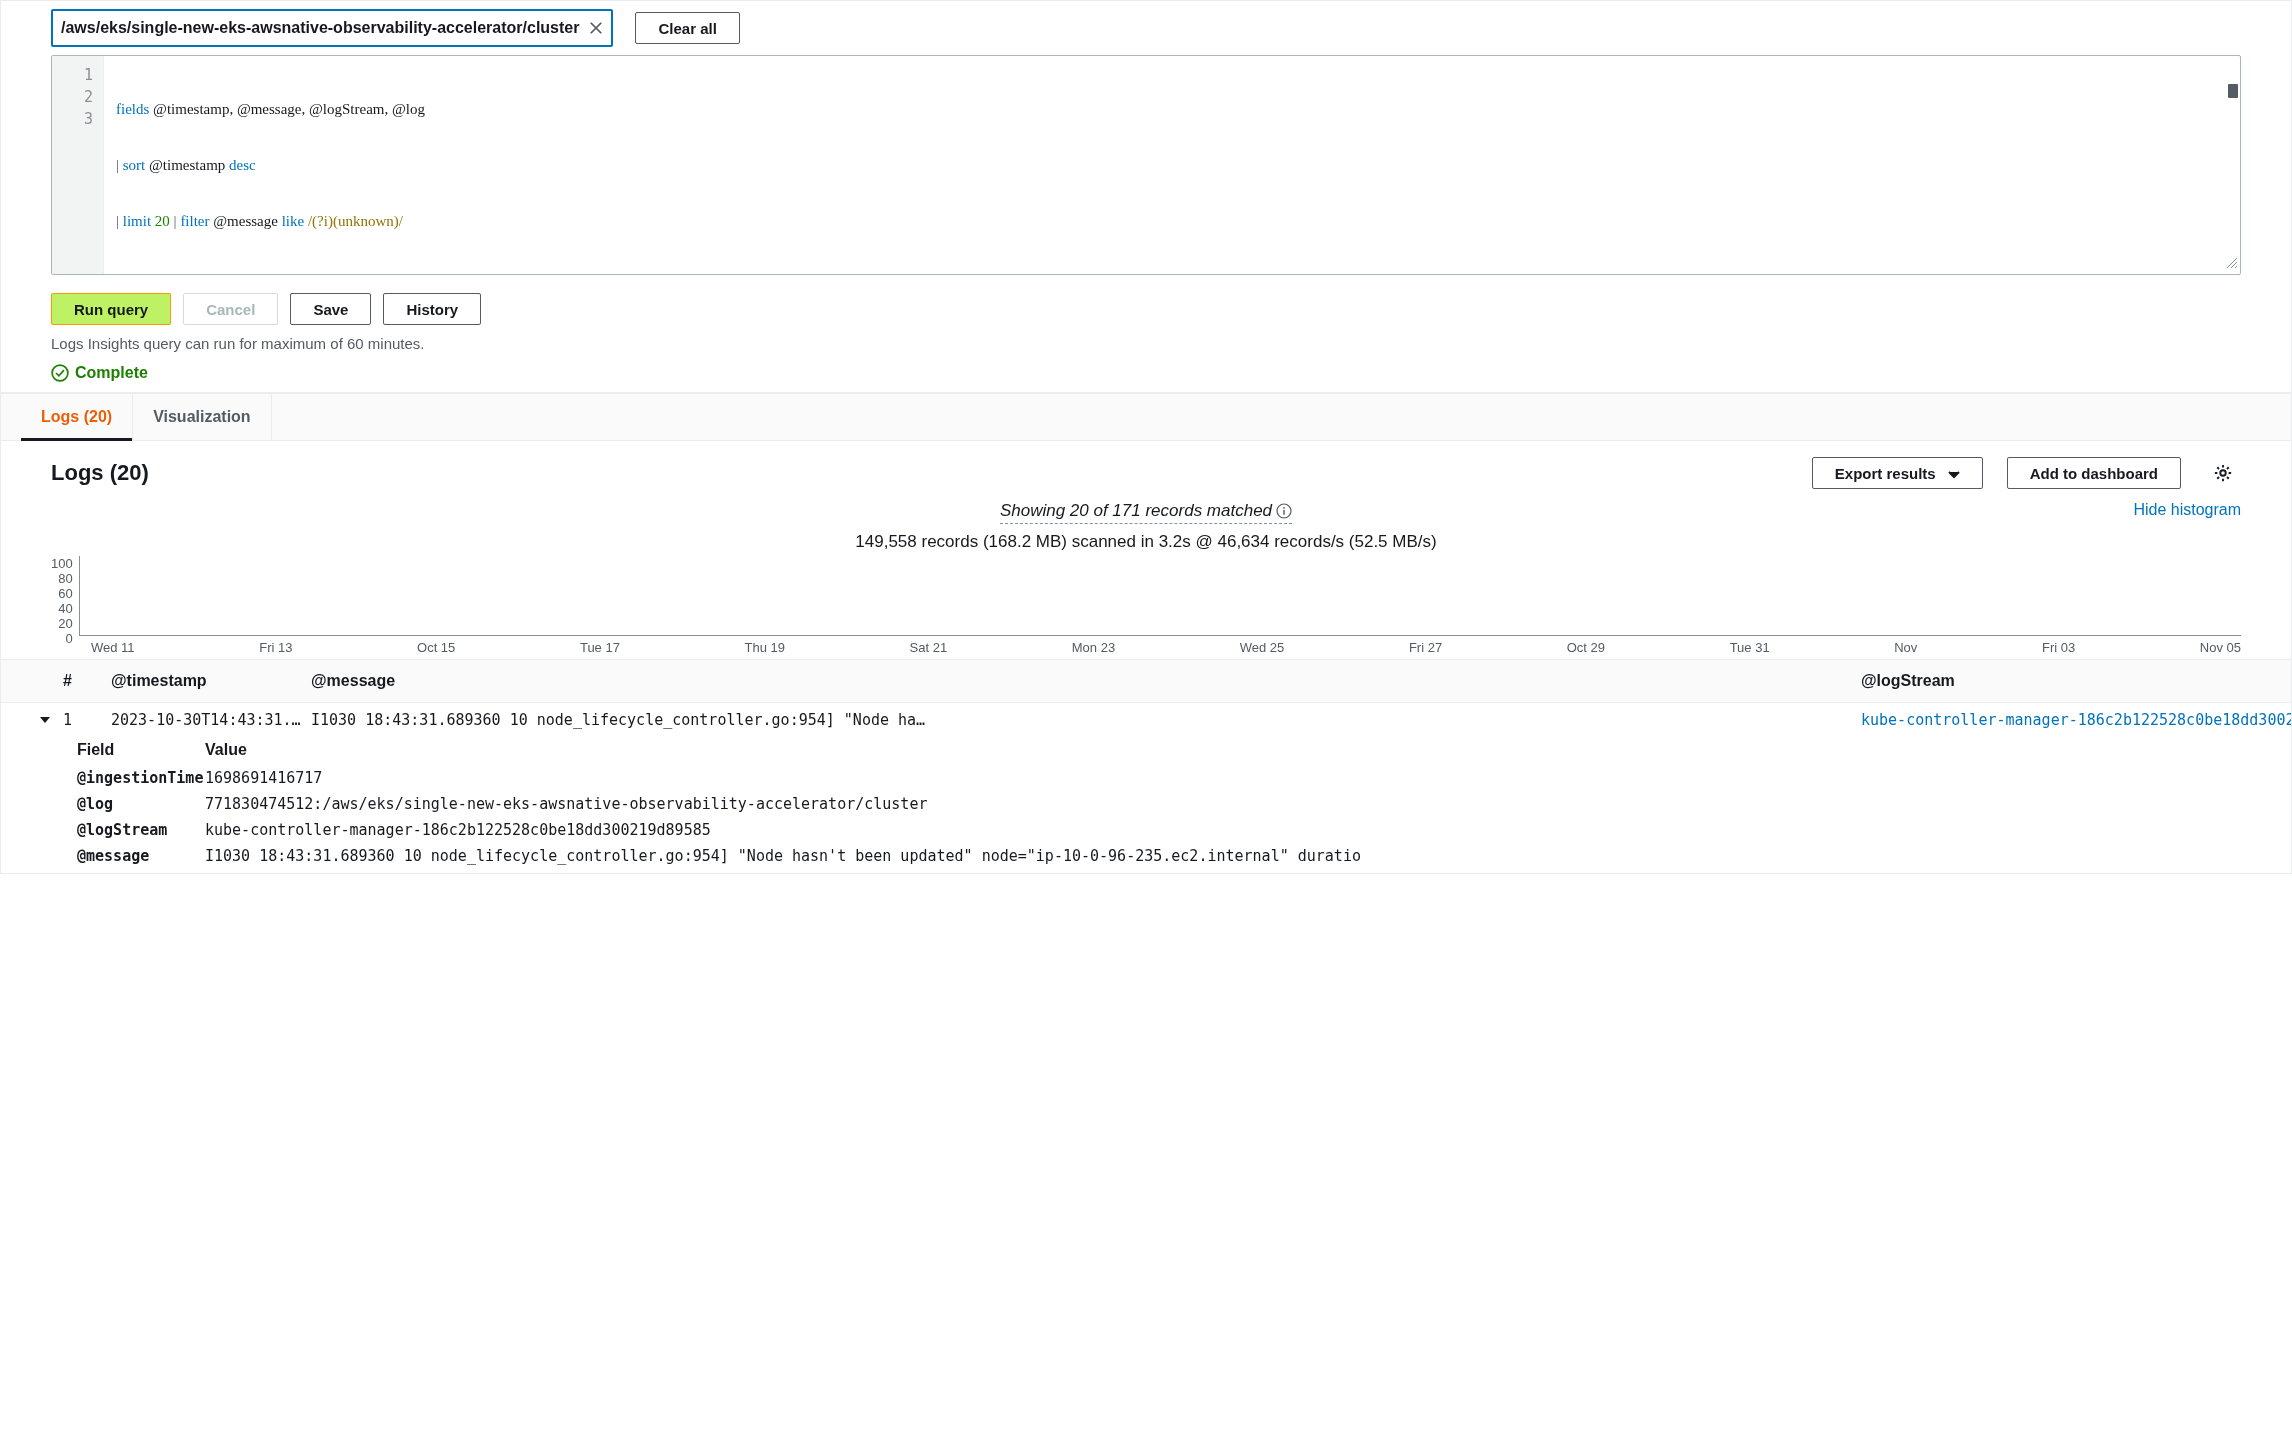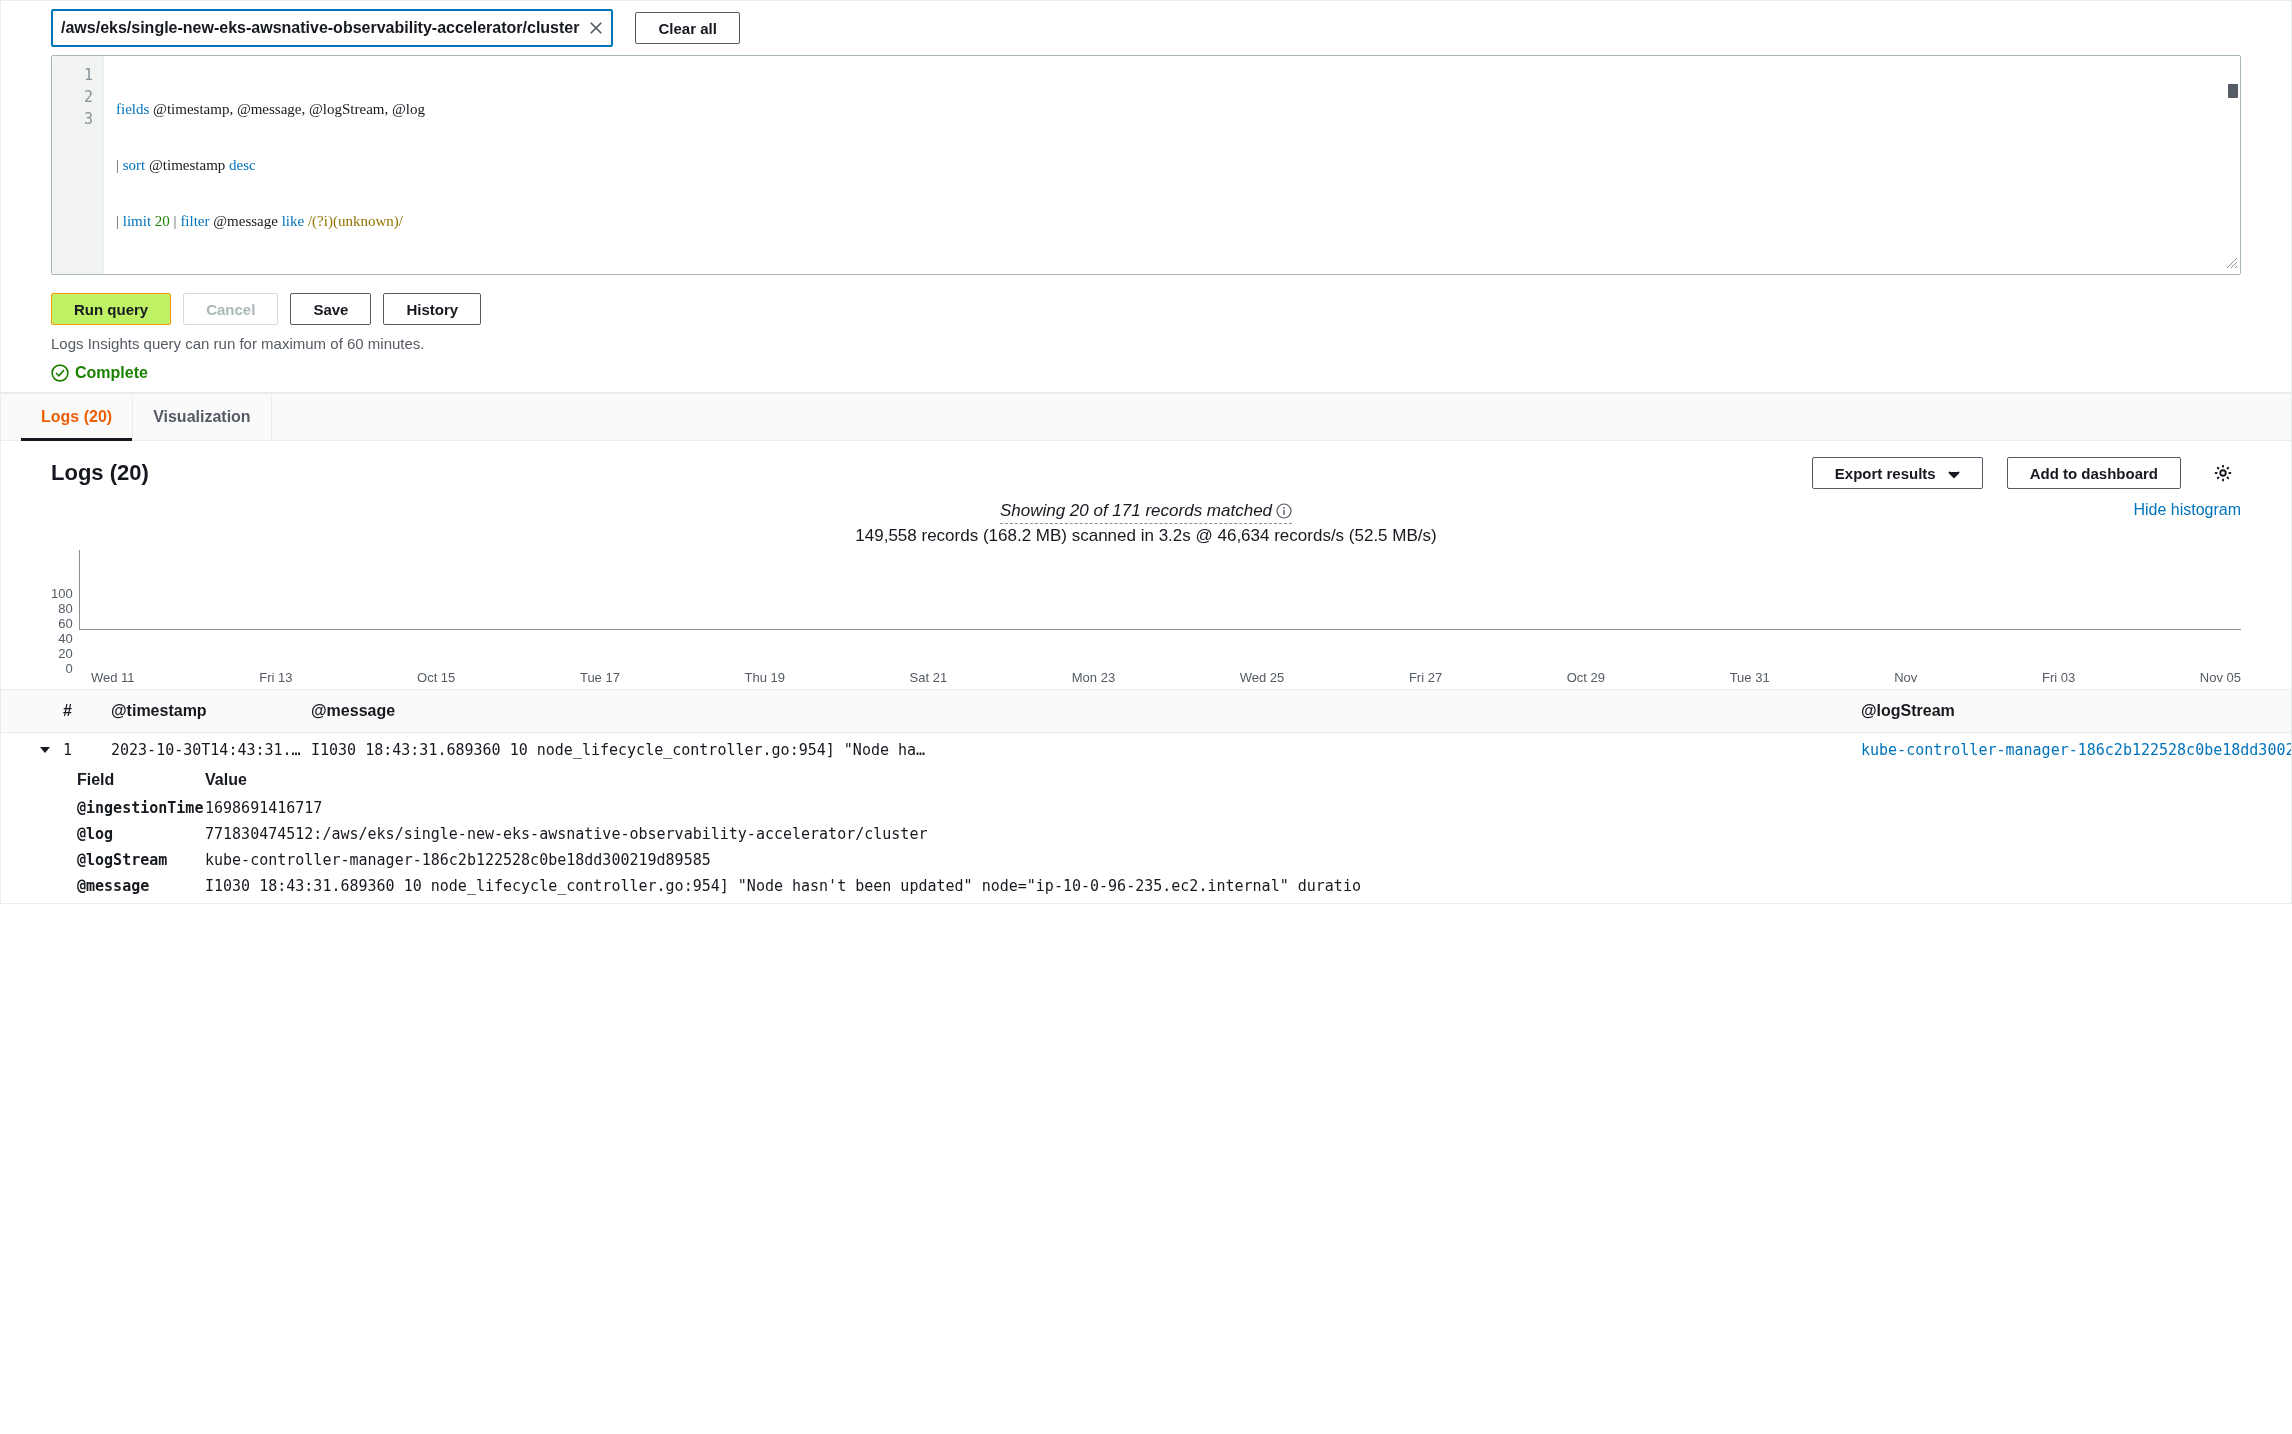--- a/index.html
+++ b/index.html
@@ -34,24 +34,24 @@
 .tab.active::after { content: ""; position: absolute; left: 0; right: 0; bottom: -1px; height: 3px; background: #16191f; }
 .results-header { display: flex; align-items: center; justify-content: space-between; padding: 14px 50px 10px 50px; }
 .results-header h2 { margin: 0; font-size: 22px; font-weight: 700; }
 .results-header .actions { display: flex; gap: 24px; align-items: center; padding-left: 33px; }
 .btn .caret { margin-left: 12px; }
 .gear-btn { display: inline-flex; align-items: center; justify-content: center; width: 36px; height: 36px; cursor: pointer; border-radius: 2px; }
 .stats { text-align: center; font-size: 17px; color: #16191f; position: relative; padding: 0 50px; }
 .stats .hide-hist { position: absolute; right: 50px; top: 0; color: #0073bb; font-size: 16px; cursor: pointer; }
 .stats .line1 { display: inline-flex; align-items: center; gap: 4px; border-bottom: 1px dashed #879196; padding-bottom: 2px; font-style: italic; }
 .stats .line1 svg { width: 16px; height: 16px; }
-.stats .line2 { margin-top: 2px; }
+.stats .line2 { margin-top: 8px; }
 .histogram { padding: 4px 50px 4px 50px; }
 .hist-area { display: flex; }
-.y-axis { display: flex; flex-direction: column; justify-content: space-between; align-items: flex-end; font-size: 13px; color: #545b64; padding-right: 6px; height: 80px; margin-top: 36px; }
+.y-axis { display: flex; flex-direction: column; justify-content: space-between; align-items: flex-end; font-size: 13px; color: #545b64; padding-right: 6px; height: 80px; }
 .plot { flex: 1; border-left: 1px solid #879196; border-bottom: 1px solid #879196; height: 80px; position: relative; }
 .x-axis { display: flex; justify-content: space-between; font-size: 13px; color: #545b64; padding: 4px 0 0 40px; }
 .thead { display: flex; border-top: 1px solid #eaeded; border-bottom: 1px solid #eaeded; background: #fafafa; padding: 12px 0; font-weight: 700; font-size: 16px; }
 .tcol-expand { width: 50px; text-align: center; padding-left: 38px;}
 .tcol-num { width: 60px; padding-left: 12px; }
 .tcol-ts { width: 200px; }
 .tcol-msg { flex: 1; min-width: 0; }
 .tcol-stream { width: 430px; }
 .trow { display: flex; padding: 8px 0; font-family: "Monaco", "Menlo", "Consolas", monospace; font-size: 15px; align-items: center; }
 .trow .expand { width: 50px; text-align: center; cursor: pointer; padding-left: 38px; }

